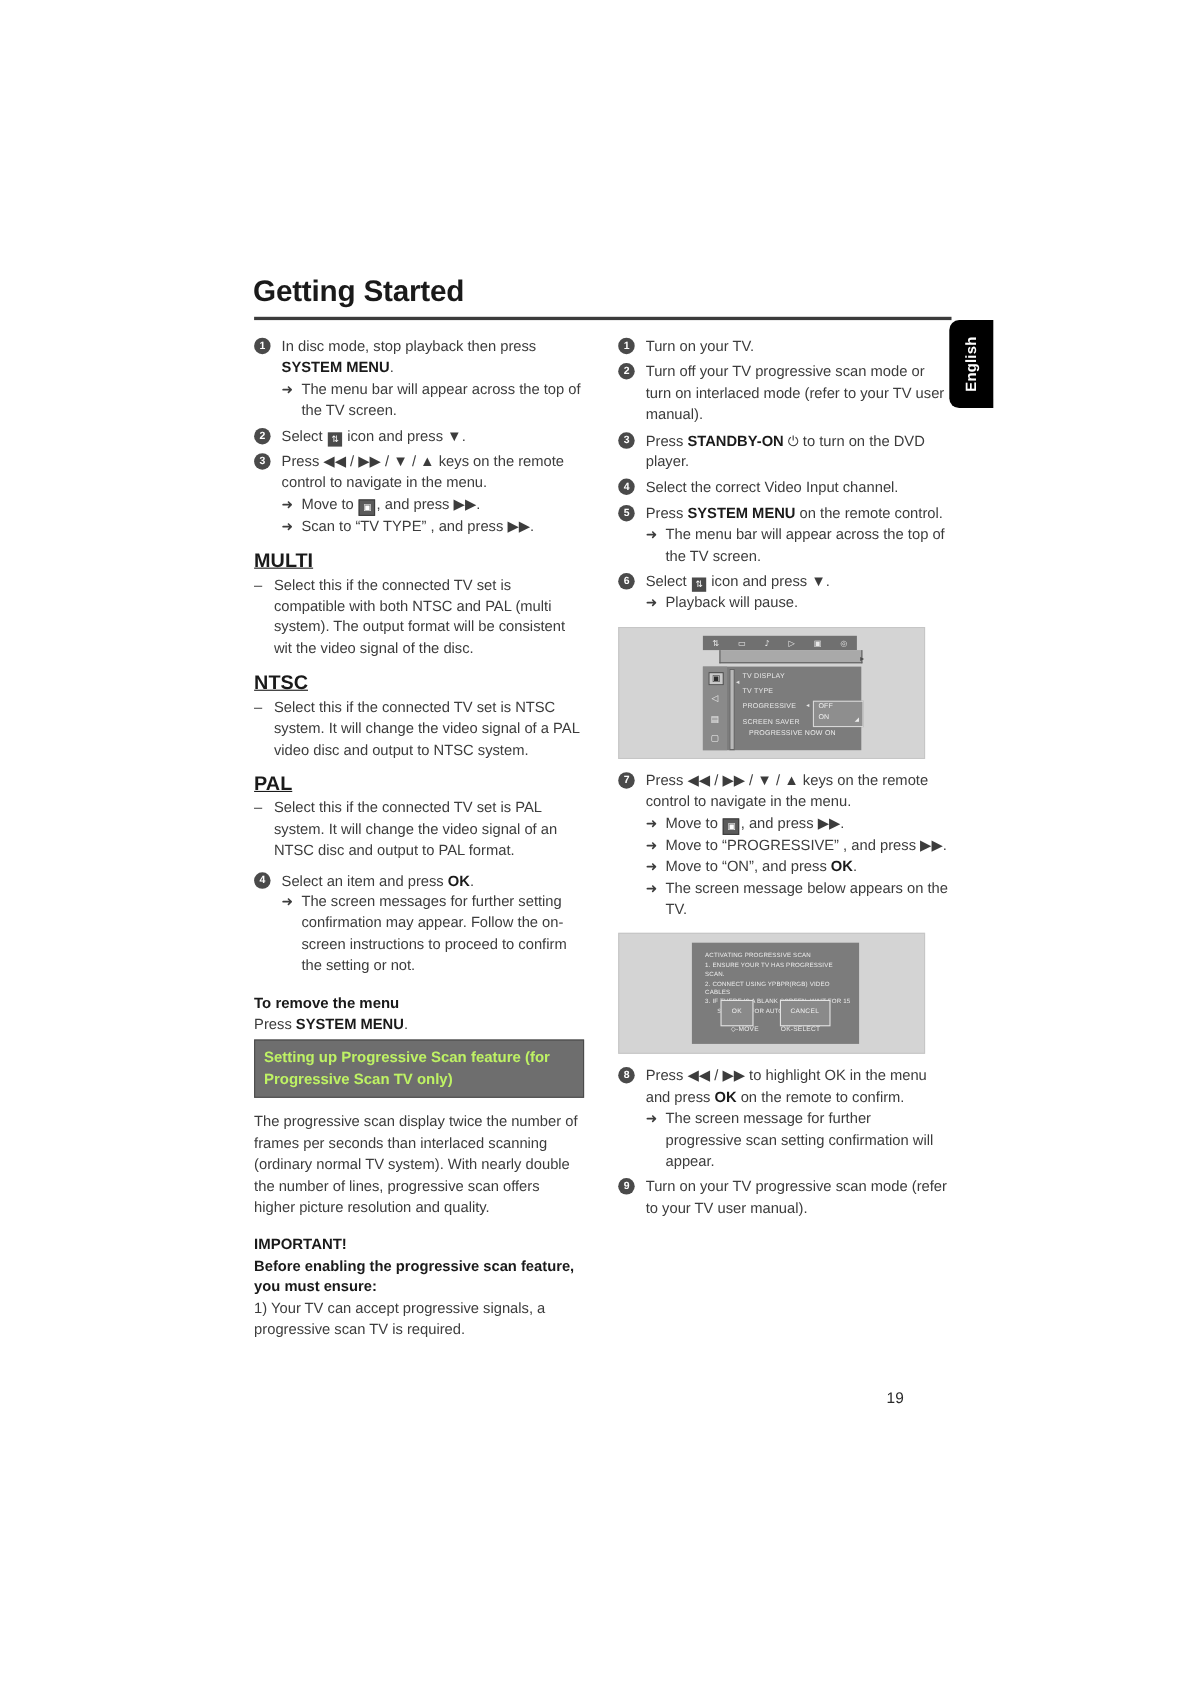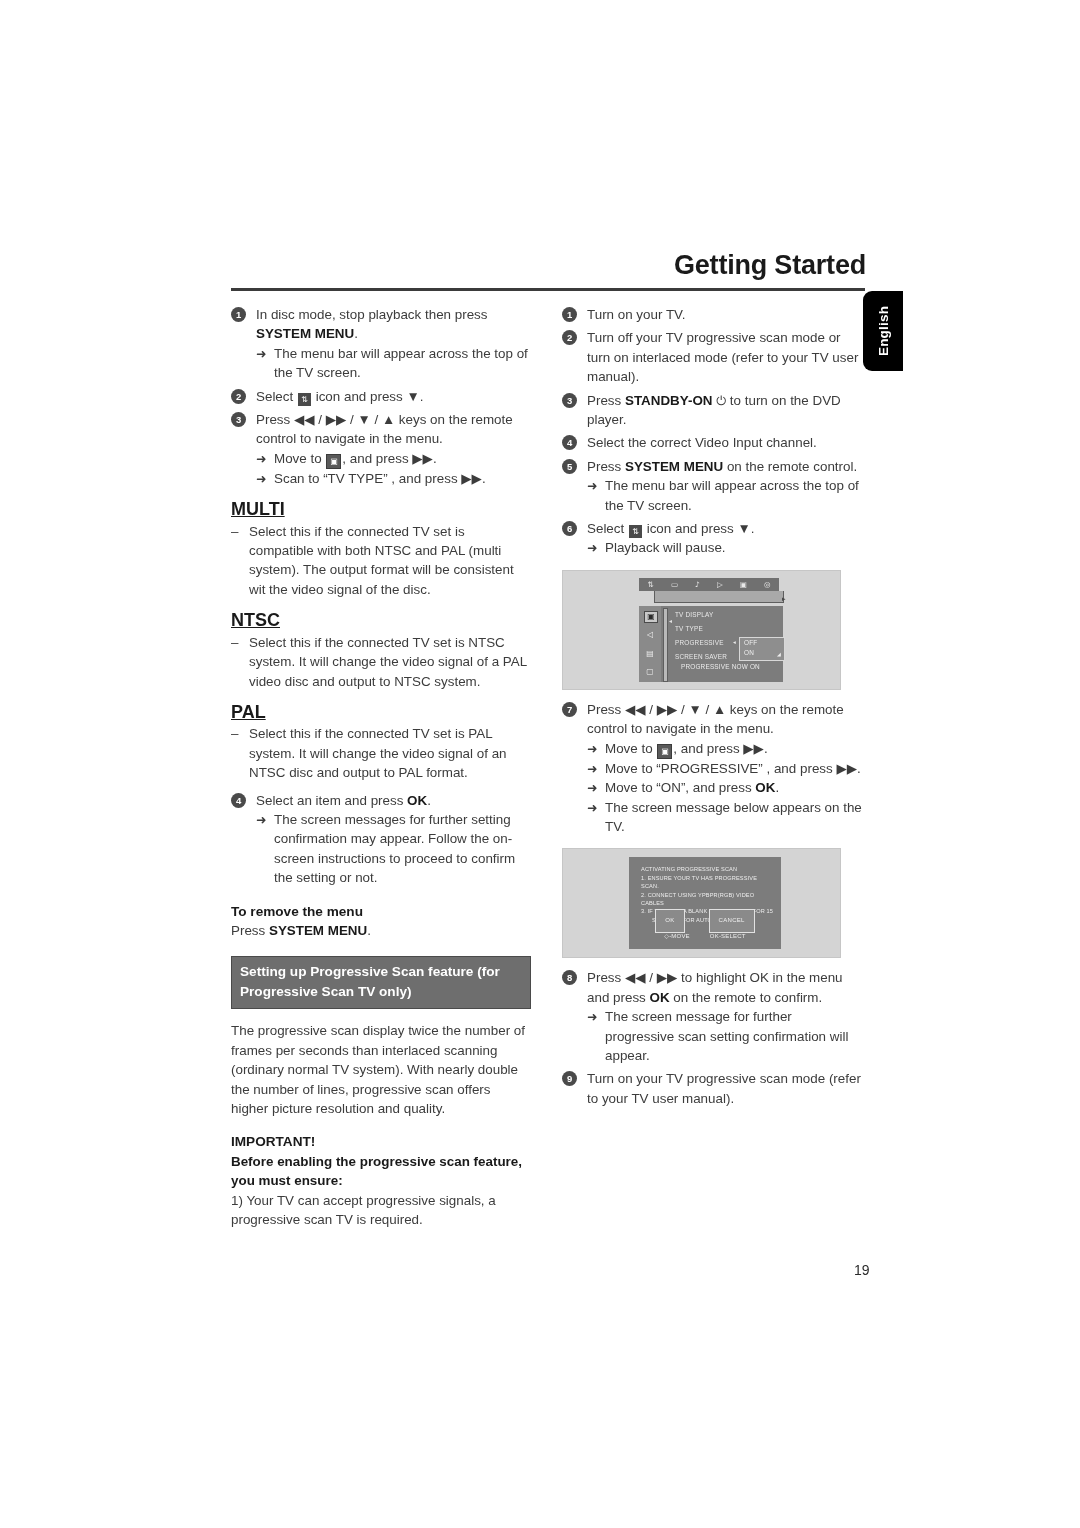--- a/index.html
+++ b/index.html
@@ -22,21 +22,21 @@
     width: 1080px;
     height: 1528px;
   }
 
   
   .header-title {
     position: absolute;
     left: 230px;
     top: 250px;
     width: 636px;
-    text-align: right;
+    text-align: left;
     font-size: 27px;
     font-weight: bold;
     letter-spacing: -0.2px;
     color: #1a1a1a;
   }
   .header-rule {
     position: absolute;
     left: 231px;
     top: 288px;
     width: 634px;
@@ -157,23 +157,23 @@
   }
   .inl-icon.frame {
     background: #5a5a5a;
     border: 1px solid #3c3c3c;
   }
   .glyph { font-family: "DejaVu Sans", sans-serif; font-size: 11.5px; vertical-align: 0px; }
   .glyph-lg { font-family: "DejaVu Sans", sans-serif; font-size: 12.5px; }
 
   
   .banner {
-    margin-top: 16px;
+    margin-top: 5px;
     background: #6e6e6e;
-    color: #ffffff;
+    color: #bef264;
     font-weight: bold;
     font-size: 13.6px;
     line-height: 20px;
     padding: 5px 8px 6px 8px;
     border: 1px solid #4a4a4a;
   }
 
   
   .shot {
     margin: 12px 0 10px 0;
@@ -372,21 +372,20 @@
     letter-spacing: 0.2px;
   }
 
   
   .page-number {
     position: absolute;
     left: 806px;
     top: 1262px;
     font-size: 14px;
     color: #2b2b2b;
-    margin-left: 48px;
   }
 </style>
 </head>
 <body>
 
 <div class="page">
 
   <div class="header-title">Getting Started</div>
   <div class="header-rule"></div>
 

